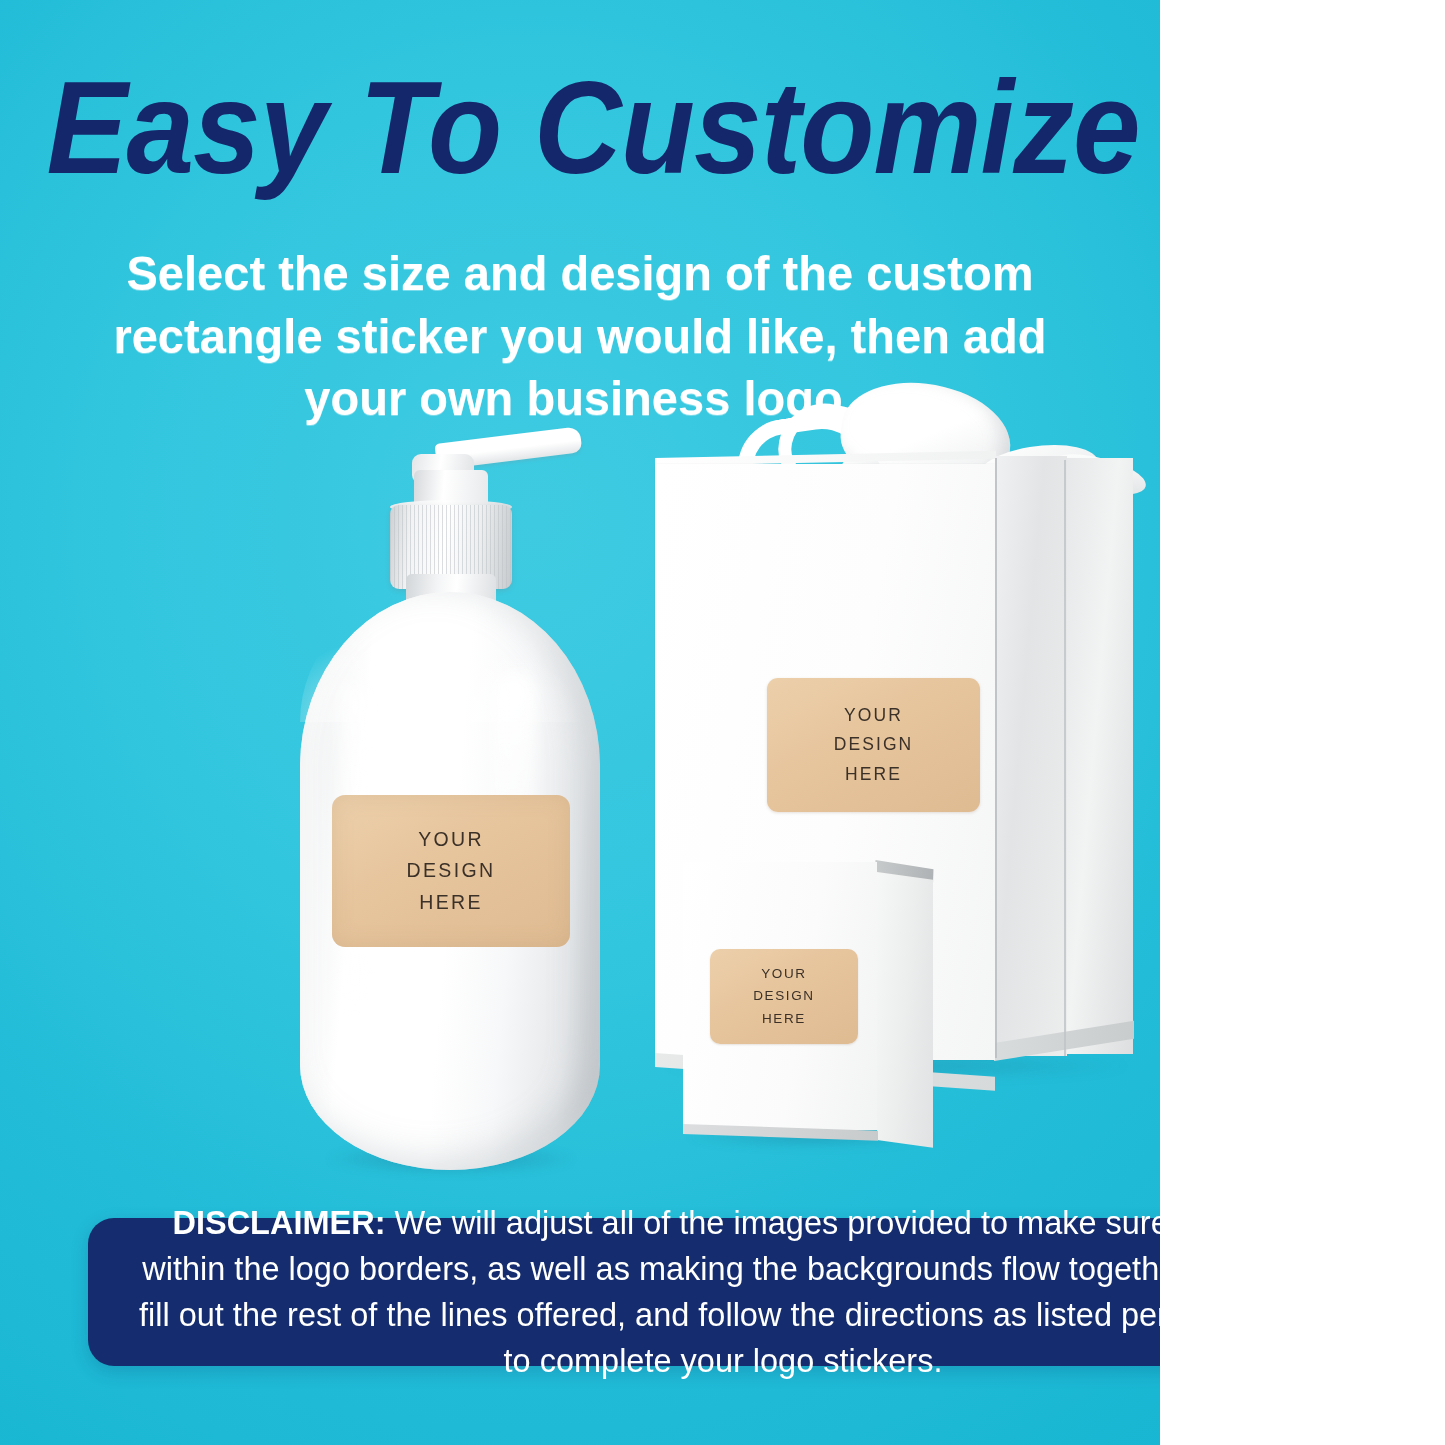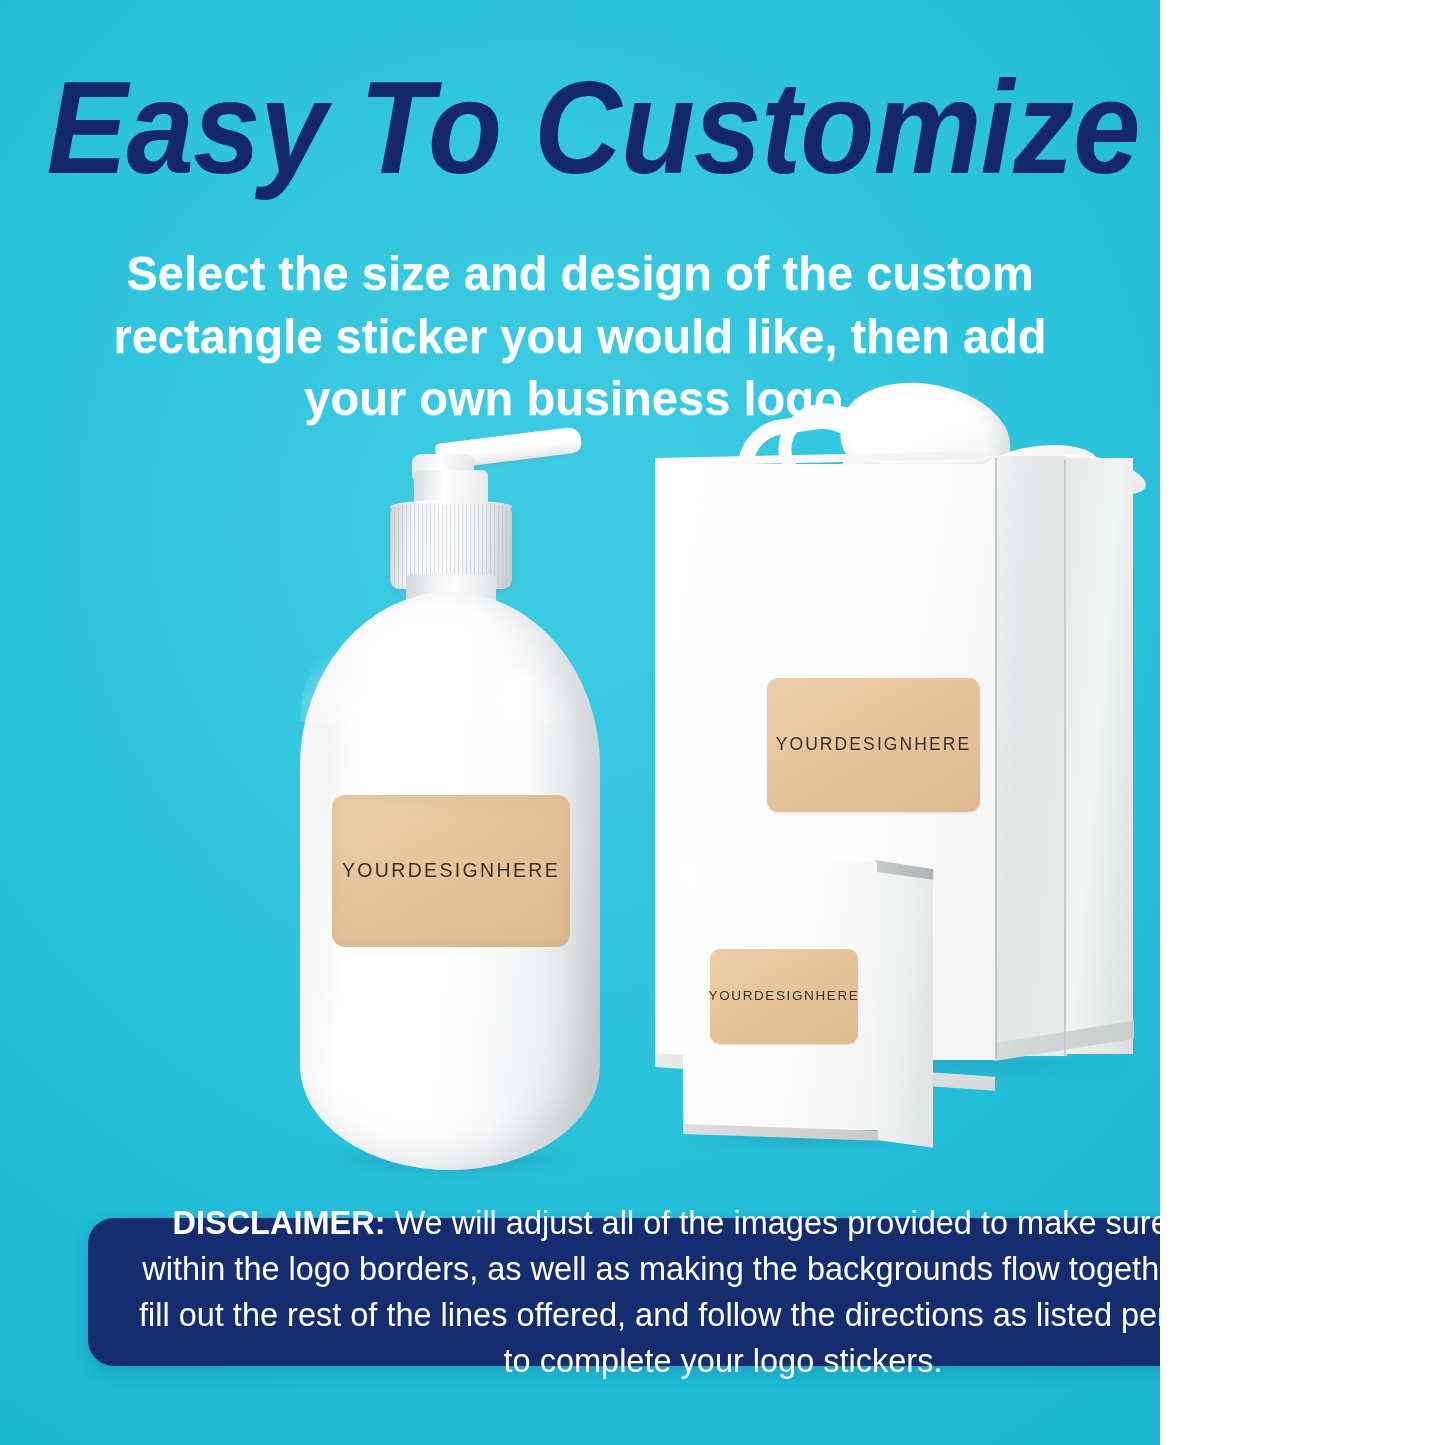--- a/index.html
+++ b/index.html
@@ -72,21 +72,21 @@
     font-family: "Liberation Sans Narrow", "Liberation Sans", sans-serif;
     transform: scaleX(0.97);
   }
   .disclaimer-text b { font-weight: 700; }
 
   
   .sticker {
     position: absolute;
     background: linear-gradient(150deg, #ecd0ab 0%, #e6c49c 45%, #dfbb92 100%);
     display: flex;
-    flex-direction: row;
+    flex-direction: column;
     align-items: center;
     justify-content: center;
     box-sizing: border-box;
     color: #3b3128;
     font-family: "Liberation Sans", sans-serif;
     text-align: center;
   }
   .sticker span {
     display: block;
     letter-spacing: 0.12em;

